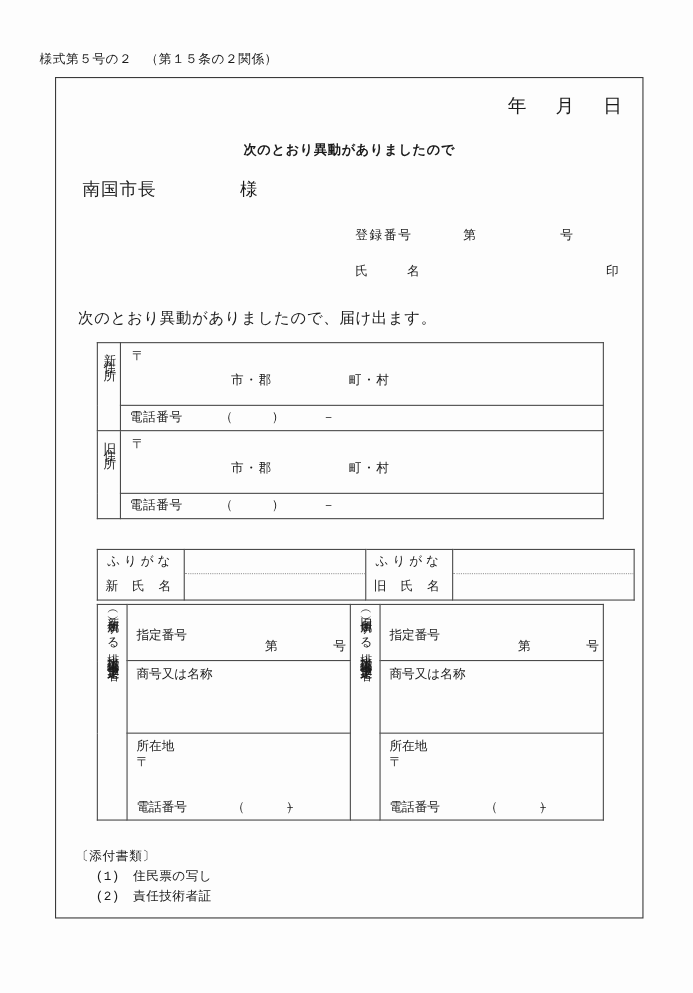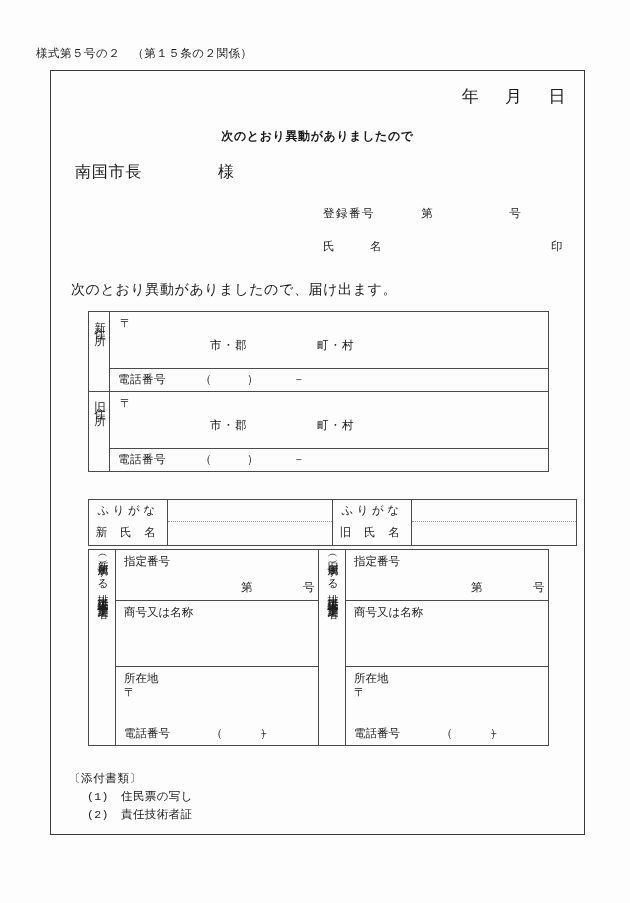--- a/index.html
+++ b/index.html
@@ -179,21 +179,21 @@
   .comp-vlabel .vtext {
     writing-mode: vertical-rl;
     text-orientation: upright;
     display: inline-block;
     line-height: 1.45;
     letter-spacing: 1.5px;
     font-size: 11px;
   }
 
   .c-num { height: 50px; position: relative; }
-  .c-num .lbl { position: absolute; left: 8px; top: 4px; }
+  .c-num .lbl { position: absolute; left: 8px; top: 20px; }
   .c-num .dai { position: absolute; left: 125px; top: 30px; }
   .c-num .gou { position: absolute; left: 187px; top: 30px; }
 
   .c-name { height: 65px; position: relative; }
   .c-name .lbl { position: absolute; left: 8px; top: 4px; text-align: right; }
 
   .c-loc { height: 78px; position: relative; }
   .c-loc .lbl { position: absolute; left: 8px; top: 4px; }
   .c-loc .postal { position: absolute; left: 8px; top: 18px; }
   .c-loc .t1 { position: absolute; left: 8px; bottom: 4px; }

